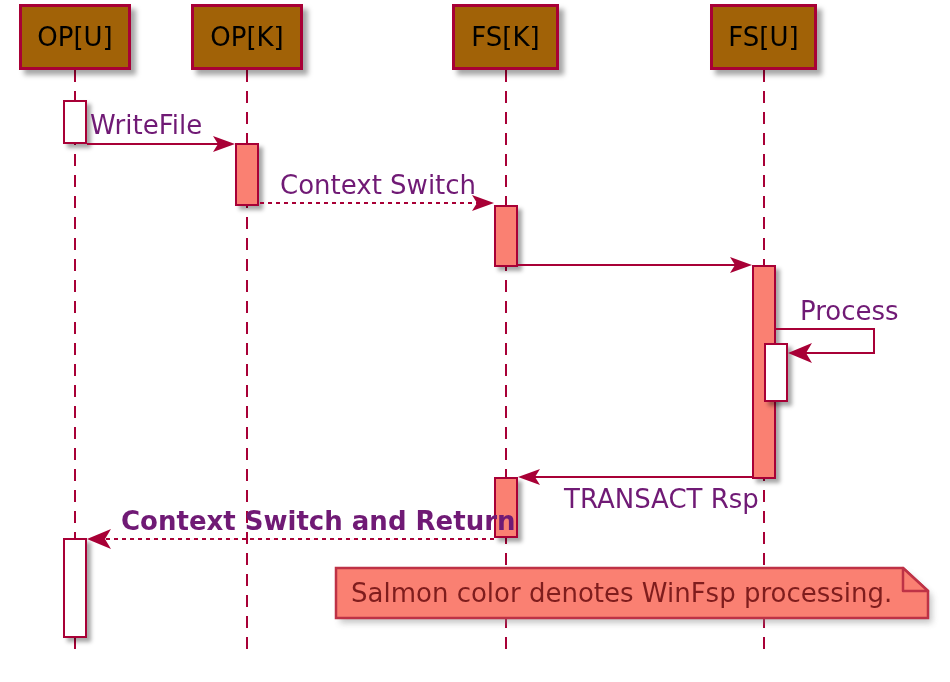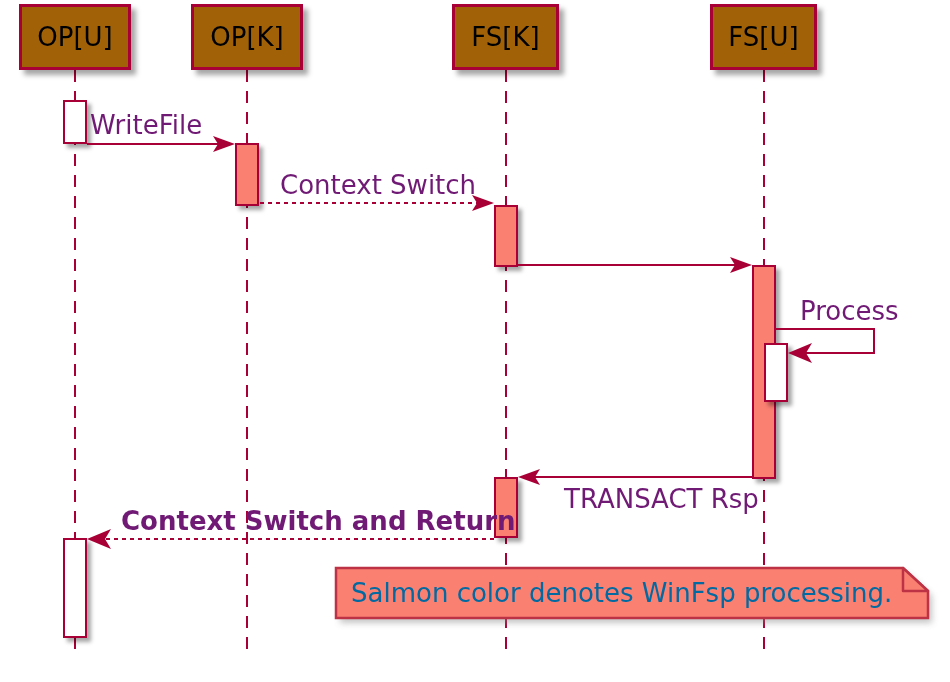--- a/index.html
+++ b/index.html
@@ -26,21 +26,21 @@
   }
   .bar-salmon{background:#FA8072;}
   .bar-white{background:#FFFFFF;}
   .msg-label{
     position:absolute;z-index:5;font-size:26px;line-height:30px;height:30px;
     white-space:nowrap;color:#701a75;
   }
   .note-text{
     position:absolute;left:336px;top:568px;width:592px;height:50px;
     line-height:50px;padding-left:15px;box-sizing:border-box;
-    font-size:26px;z-index:5;white-space:nowrap;color:#0369a1;
+    font-size:26px;z-index:5;white-space:nowrap;color:#7f1d1d;
   }
 </style>
 </head>
 <body>
 
 <div class="canvas">
 
   <svg class="layer layer-lifelines">
     <line x1="75" y1="70" x2="75" y2="652" stroke="#A80036" stroke-width="2" stroke-dasharray="12,9"></line>
     <line x1="247" y1="70" x2="247" y2="652" stroke="#A80036" stroke-width="2" stroke-dasharray="12,9"></line>

